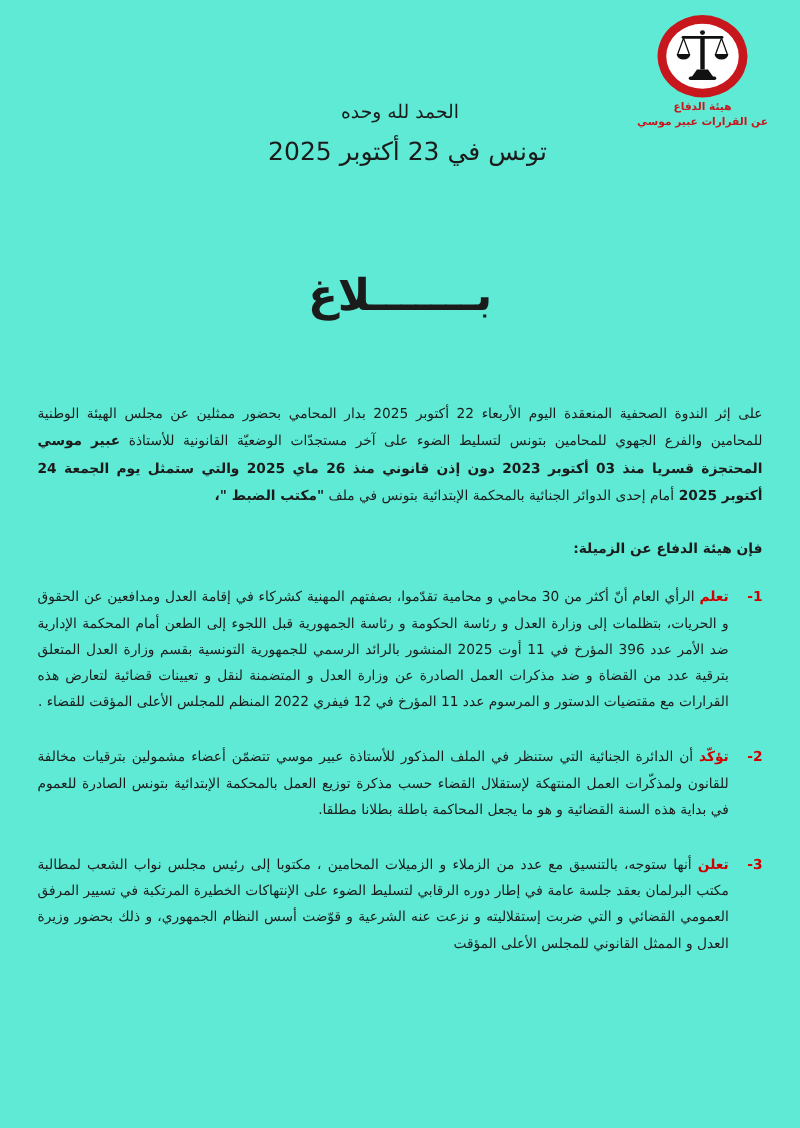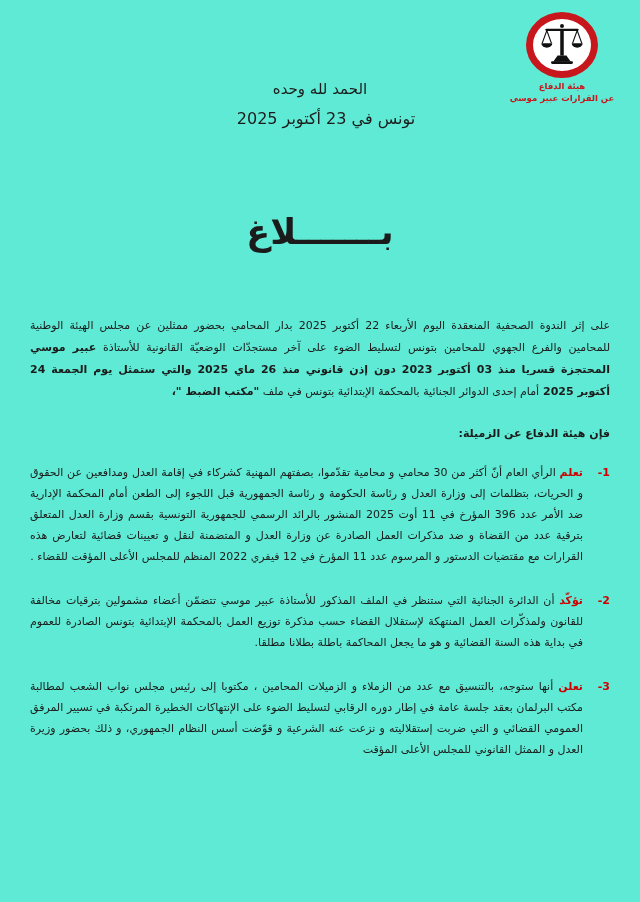--- a/index.html
+++ b/index.html
@@ -40,21 +40,21 @@
     direction:rtl;
   }
   
   .header-text{
     padding-top:80px;
     text-align:center;
     direction:rtl;
     font-size:15px;
   }
   .header-text .line1{margin-bottom:11px;}
-  .header-text .line2{font-size:16px;margin-left:12px;}
+  .header-text .line2{font-size:20px;margin-left:12px;}
   
   .doc-title{
     margin-top:79px;
     text-align:center;
     direction:rtl;
     font-size:35px;
     font-weight:bold;
     line-height:50px;
     letter-spacing:1px;
   }

